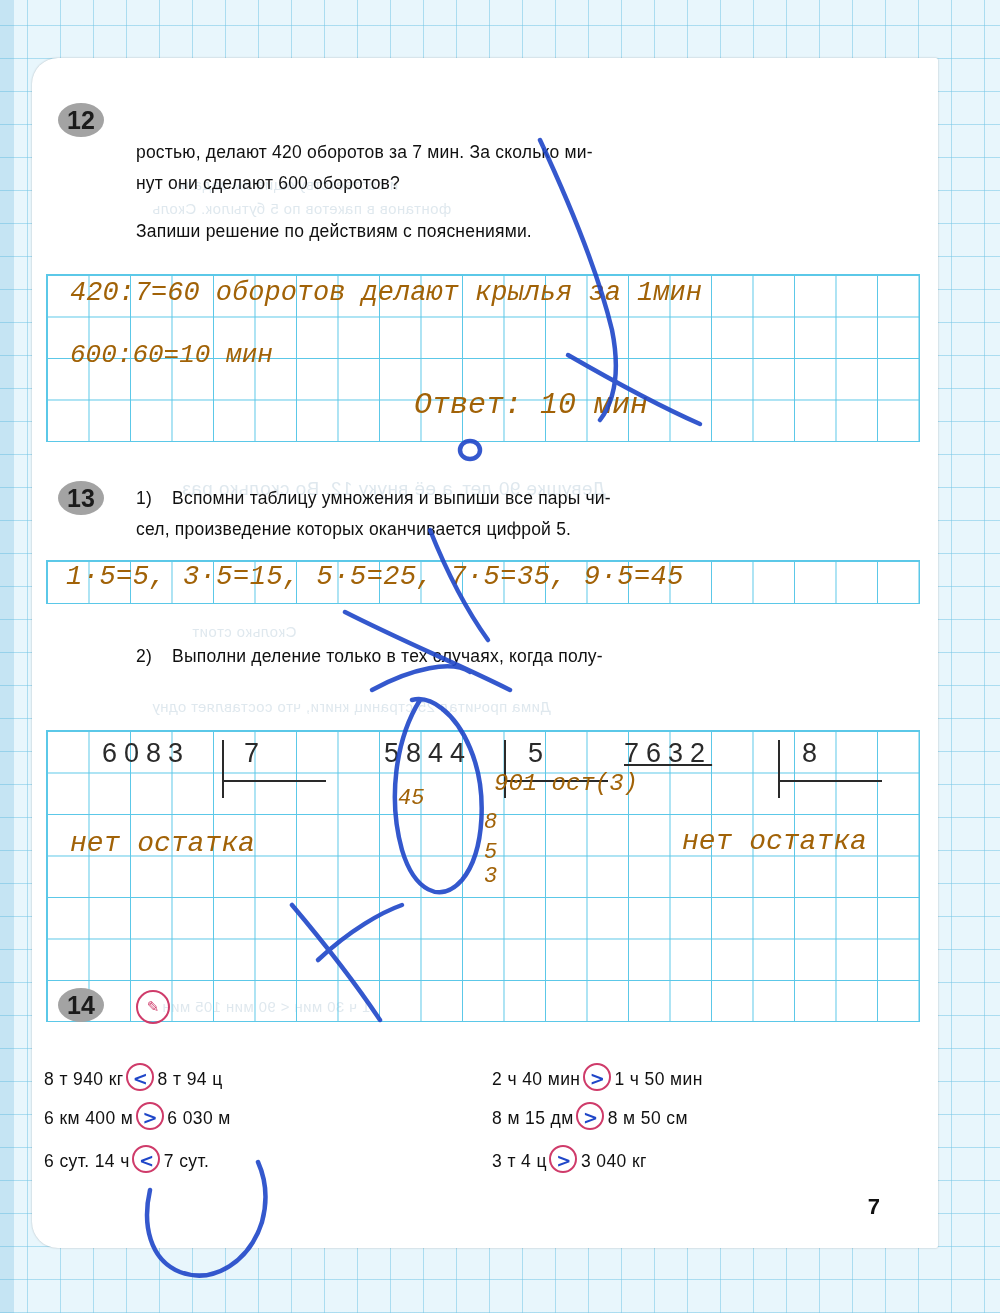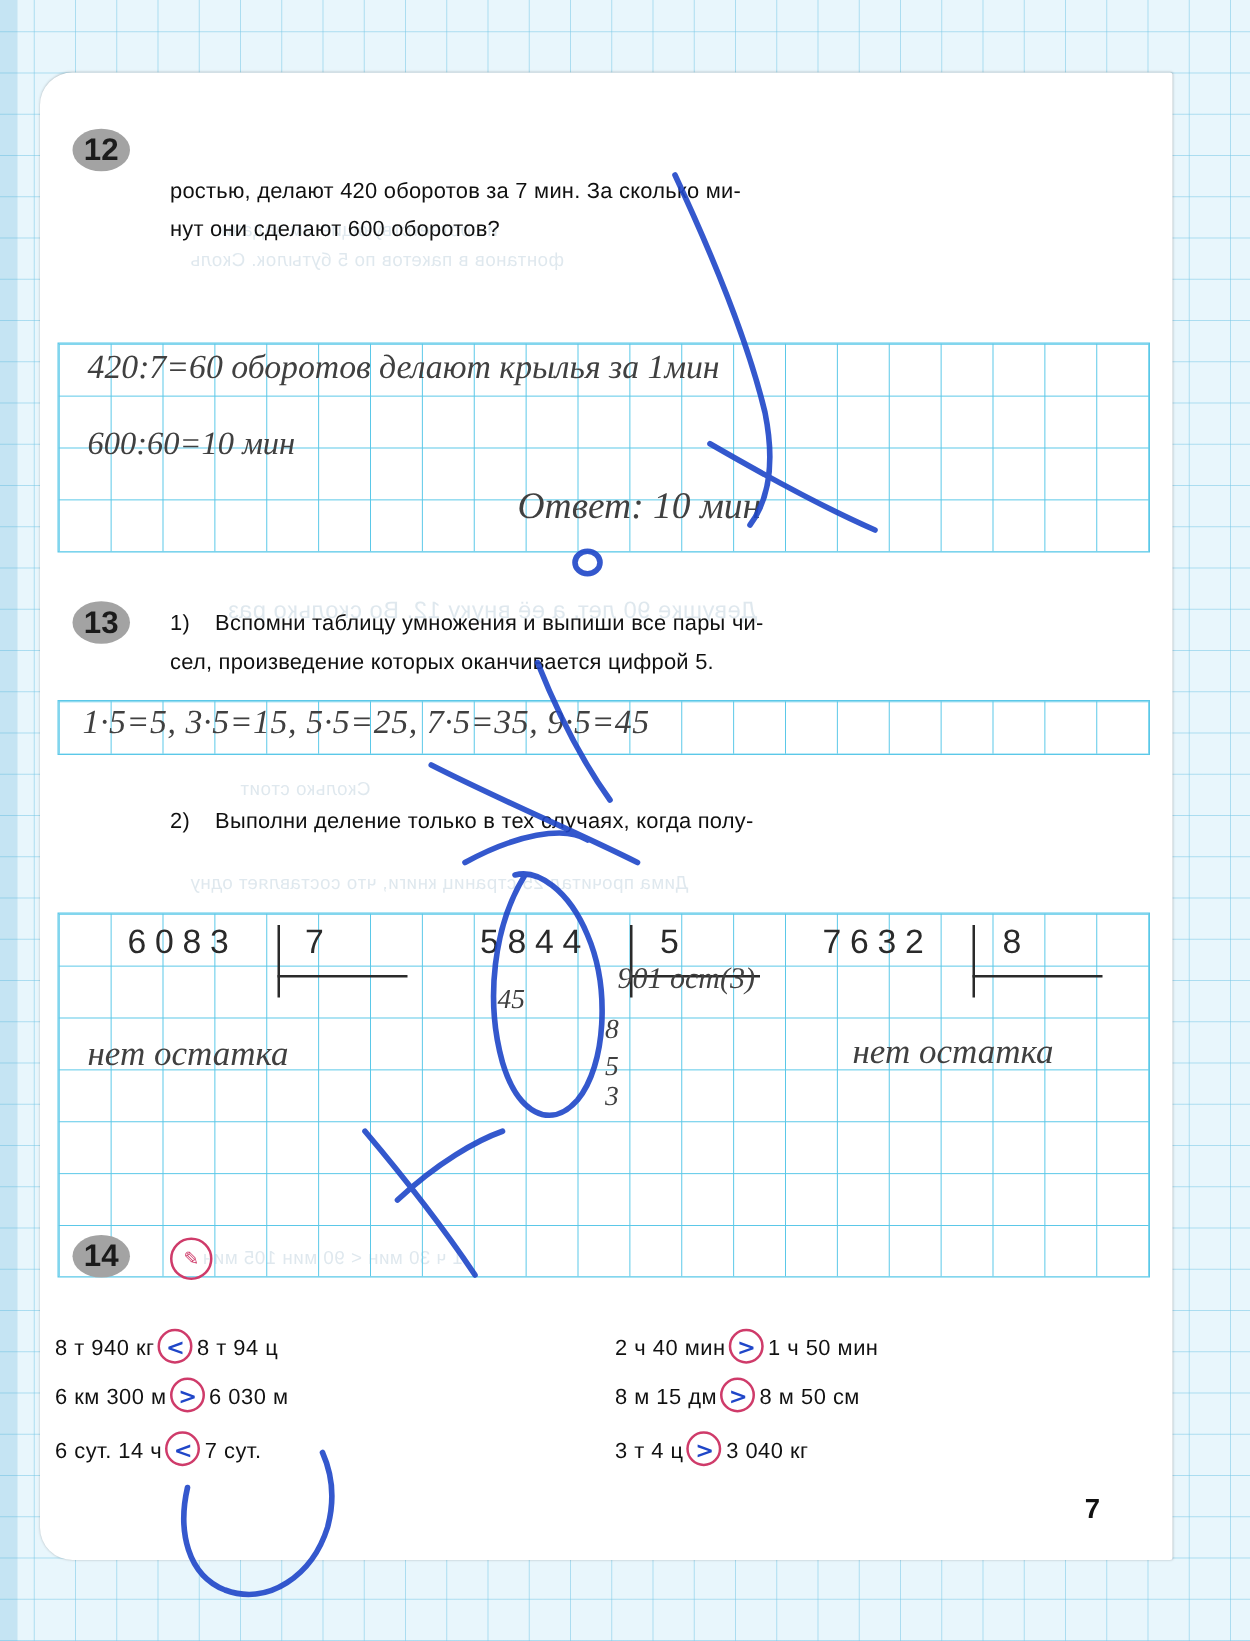--- a/index.html
+++ b/index.html
@@ -53,22 +53,22 @@
   .grid{
     position:absolute;
     background-image:
       linear-gradient(to right, #5bc8e8 1px, transparent 1px),
       linear-gradient(to bottom, #5bc8e8 1px, transparent 1px);
     background-size:41.5px 41.5px;
     border:1px solid #5bc8e8;
   }
   
   .hand{
-    position:absolute;color:#404040;
-    font-family:Liberation Serif, serif;font-style:italic;
+    position:absolute;color:#a16207;
+    font-family:Liberation Mono, monospace;font-style:italic;
     white-space:nowrap;pointer-events:none;
   }
   
   .divnum{
     position:absolute;font-size:27px;color:#2a2a2a;letter-spacing:7px;
     font-family:"Liberation Sans", sans-serif;
   }
   .divbar{position:absolute;background:#2a2a2a;}
   
   .cmp{
@@ -105,20 +105,21 @@
     <div class="ghost" style="left:120px;top:142px;">фонтанов в пакетов по 5 бутылок. Сколь</div>
     <div class="ghost big" style="left:150px;top:420px;">Девушке 90 лет, а её внуку 12. Во сколько раз</div>
     <div class="ghost" style="left:160px;top:565px;">Сколько стоит</div>
     <div class="ghost" style="left:120px;top:640px;">Дима прочитал 25 страниц книги, что составляет одну</div>
     <div class="ghost" style="left:130px;top:940px;">1 ч 30 мин &lt; 90 мин          105 мин</div>
 
     <div class="num-bubble" style="left:26px;top:45px;">12</div>
 
     <div class="ptext" style="left:104px;top:79px;width:730px;">ростью, делают 420 оборотов за 7 мин. За сколько ми-</div>
     <div class="ptext" style="left:104px;top:110px;width:730px;">нут они сделают 600 оборотов?</div>
+    <div class="ptext" style="left:104px;top:158px;width:730px;">Запиши решение по действиям с пояснениями.</div>
 
     <div class="grid" style="left:14px;top:216px;width:872px;height:166px;"></div>
 
     <div class="hand" style="left:38px;top:220px;font-size:27px;">420:7=60   оборотов делают крылья  за 1мин</div>
     <div class="hand" style="left:38px;top:282px;font-size:26px;">600:60=10 мин</div>
     <div class="hand" style="left:382px;top:330px;font-size:30px;">Ответ: 10 мин</div>
 
     <div class="num-bubble" style="left:26px;top:423px;">13</div>
 
     <div class="ptext" style="left:104px;top:425px;width:730px;">
@@ -148,36 +149,36 @@
     <div class="divnum" style="left:352px;top:680px;">5844</div>
     <div class="divbar" style="left:472px;top:682px;width:2px;height:58px;"></div>
     <div class="divbar" style="left:472px;top:722px;width:104px;height:2px;"></div>
     <div class="divnum" style="left:496px;top:680px;">5</div>
     <div class="hand" style="left:366px;top:716px;font-size:22px;margin-top:12px;">45</div>
     <div class="hand" style="left:452px;top:752px;font-size:22px;">8</div>
     <div class="hand" style="left:452px;top:782px;font-size:22px;">5</div>
     <div class="hand" style="left:452px;top:806px;font-size:22px;">3</div>
     <div class="hand" style="left:462px;top:712px;font-size:24px;">901 ост(3)</div>
 
-    <div class="divnum" style="left:626px;top:680px;">7632</div>
+    <div class="divnum" style="left:592px;top:680px;text-decoration:underline;">7632</div>
     <div class="divbar" style="left:746px;top:682px;width:2px;height:58px;"></div>
     <div class="divbar" style="left:746px;top:722px;width:104px;height:2px;"></div>
     <div class="divnum" style="left:770px;top:680px;">8</div>
     <div class="hand" style="left:650px;top:768px;font-size:28px;">нет остатка</div>
 
     <div class="num-bubble" style="left:26px;top:930px;">14</div>
     <div class="badge-icon" style="left:104px;top:932px;">✎</div>
 
     <div class="cmp" style="left:12px;top:1010px;">
       <span>8 т 940 кг</span>
       <span class="sign">&lt;</span>
       <span>8 т 94 ц</span>
     </div>
     <div class="cmp" style="left:12px;top:1049px;">
-      <span>6 км 300 м</span>
+      <span>6 км 400 м</span>
       <span class="sign">&gt;</span>
       <span>6 030 м</span>
     </div>
     <div class="cmp" style="left:12px;top:1092px;">
       <span>6 сут. 14 ч</span>
       <span class="sign">&lt;</span>
       <span>7 сут.</span>
     </div>
 
     <div class="cmp" style="left:460px;top:1010px;">

